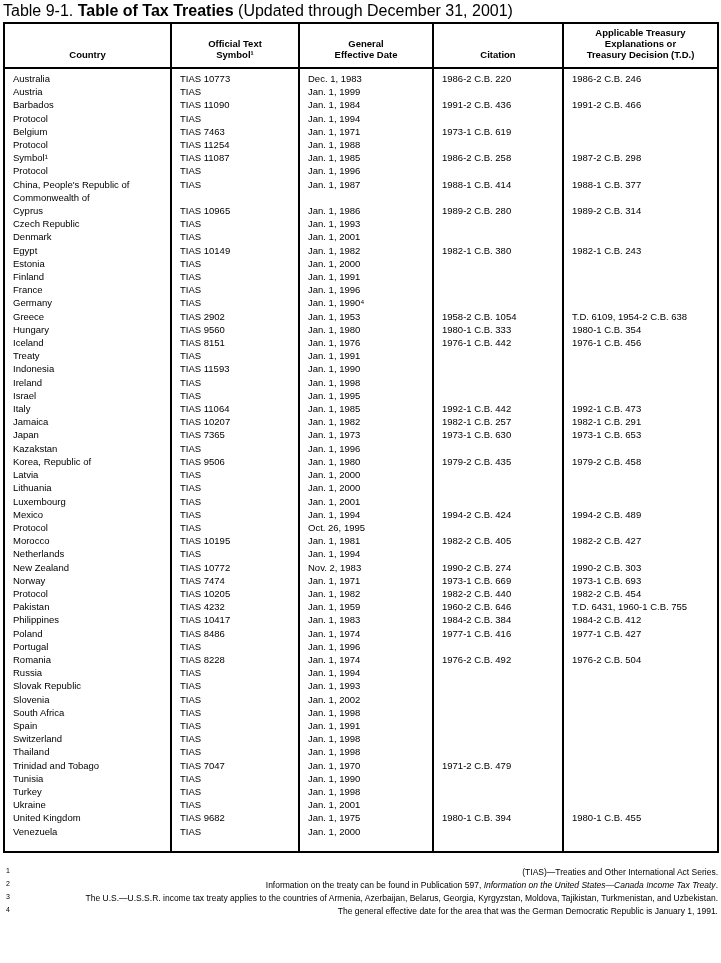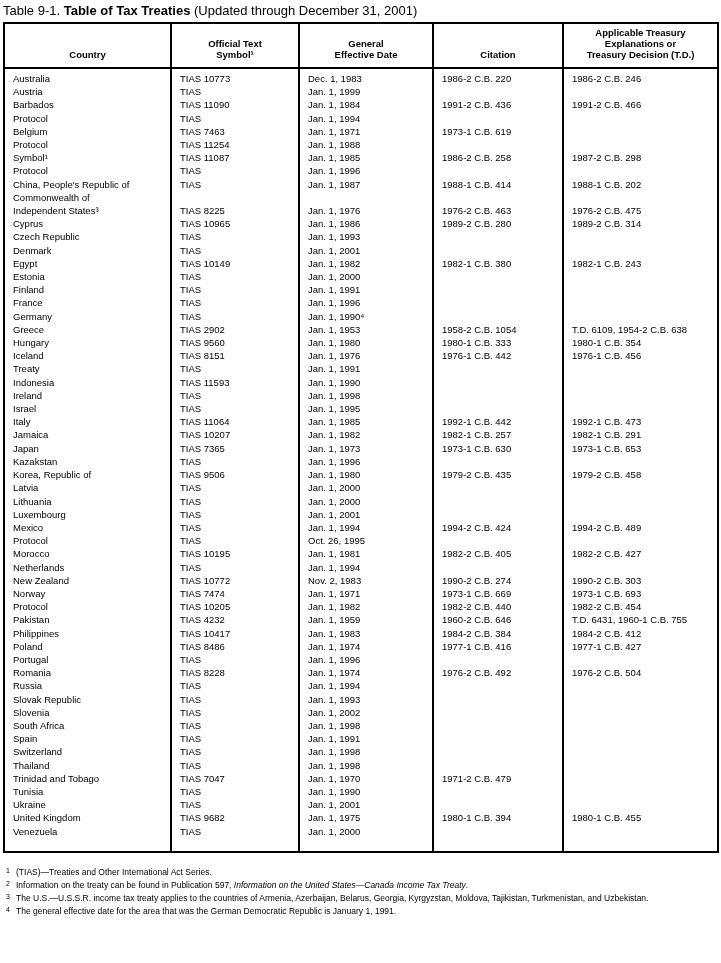--- a/index.html
+++ b/index.html
@@ -3,21 +3,21 @@
 <meta charset="utf-8">
 <style>
   * { box-sizing: border-box; margin: 0; padding: 0; }
   html, body { background: #ffffff; }
   body {
     width: 721px; height: 963px;
     font-family: "Liberation Sans", "DejaVu Sans", sans-serif;
     color: #000;
     position: relative;
   }
-  .title { padding: 3px 0 0 3px; font-size: 13px; line-height: 15px; }
+  .title { padding: 3px 0 0 3px; font-size: 16px; line-height: 15px; }
   .title .bold { font-weight: bold; }
 
   table.treaties {
     margin: 4px 0 0 3px;
     width: 714px;
     border-collapse: collapse;
     table-layout: fixed;
     border: 2px solid #000;
   }
   table.treaties th, table.treaties td { border-left: 2px solid #000; }
@@ -35,21 +35,21 @@
     white-space: nowrap; overflow: hidden;
   }
   tbody tr:first-child td { padding-top: 3px; }
   tbody tr:last-child td { padding-bottom: 13px; }
   td.indent { }
 
   .footnotes { margin: 13px 0 0 3px; width: 715px; }
   .footnote {
     position: relative;
     padding-left: 13px;
-    font-size: 8.5px; line-height: 13px;
+    font-size: 8.5px; line-height: 13px; text-align: right;
   }
   .fn-marker {
     position: absolute; left: 3px; top: -2px;
     font-size: 7px;
   }
   .italic { font-style: italic; }
 </style>
 </head>
 <body>
 
@@ -131,35 +131,28 @@
     <td class="c-symbol">TIAS</td>
     <td class="c-date">Jan. 1, 1996</td>
     <td class="c-citation"></td>
     <td class="c-treasury"></td>
   </tr>
         <tr>
     <td class="c-country">China, People's Republic of</td>
     <td class="c-symbol">TIAS</td>
     <td class="c-date">Jan. 1, 1987</td>
     <td class="c-citation">1988-1 C.B. 414</td>
-    <td class="c-treasury">1988-1 C.B. 202</td>
+    <td class="c-treasury">1988-1 C.B. 377</td>
   </tr>
         <tr>
     <td class="c-country">Commonwealth of</td>
     <td class="c-symbol"></td>
     <td class="c-date"></td>
     <td class="c-citation"></td>
     <td class="c-treasury"></td>
-  </tr>
-        <tr>
-    <td class="c-country indent">Independent States³</td>
-    <td class="c-symbol">TIAS 8225</td>
-    <td class="c-date">Jan. 1, 1976</td>
-    <td class="c-citation">1976-2 C.B. 463</td>
-    <td class="c-treasury">1976-2 C.B. 475</td>
   </tr>
         <tr>
     <td class="c-country">Cyprus</td>
     <td class="c-symbol">TIAS 10965</td>
     <td class="c-date">Jan. 1, 1986</td>
     <td class="c-citation">1989-2 C.B. 280</td>
     <td class="c-treasury">1989-2 C.B. 314</td>
   </tr>
         <tr>
     <td class="c-country">Czech Republic</td>
@@ -452,20 +445,27 @@
     <td class="c-country">Trinidad and Tobago</td>
     <td class="c-symbol">TIAS 7047</td>
     <td class="c-date">Jan. 1, 1970</td>
     <td class="c-citation">1971-2 C.B. 479</td>
     <td class="c-treasury"></td>
   </tr>
         <tr>
     <td class="c-country">Tunisia</td>
     <td class="c-symbol">TIAS</td>
     <td class="c-date">Jan. 1, 1990</td>
+    <td class="c-citation"></td>
+    <td class="c-treasury"></td>
+  </tr>
+        <tr>
+    <td class="c-country">Turkey</td>
+    <td class="c-symbol">TIAS</td>
+    <td class="c-date">Jan. 1, 1998</td>
     <td class="c-citation"></td>
     <td class="c-treasury"></td>
   </tr>
         <tr>
     <td class="c-country">Ukraine</td>
     <td class="c-symbol">TIAS</td>
     <td class="c-date">Jan. 1, 2001</td>
     <td class="c-citation"></td>
     <td class="c-treasury"></td>
   </tr>

